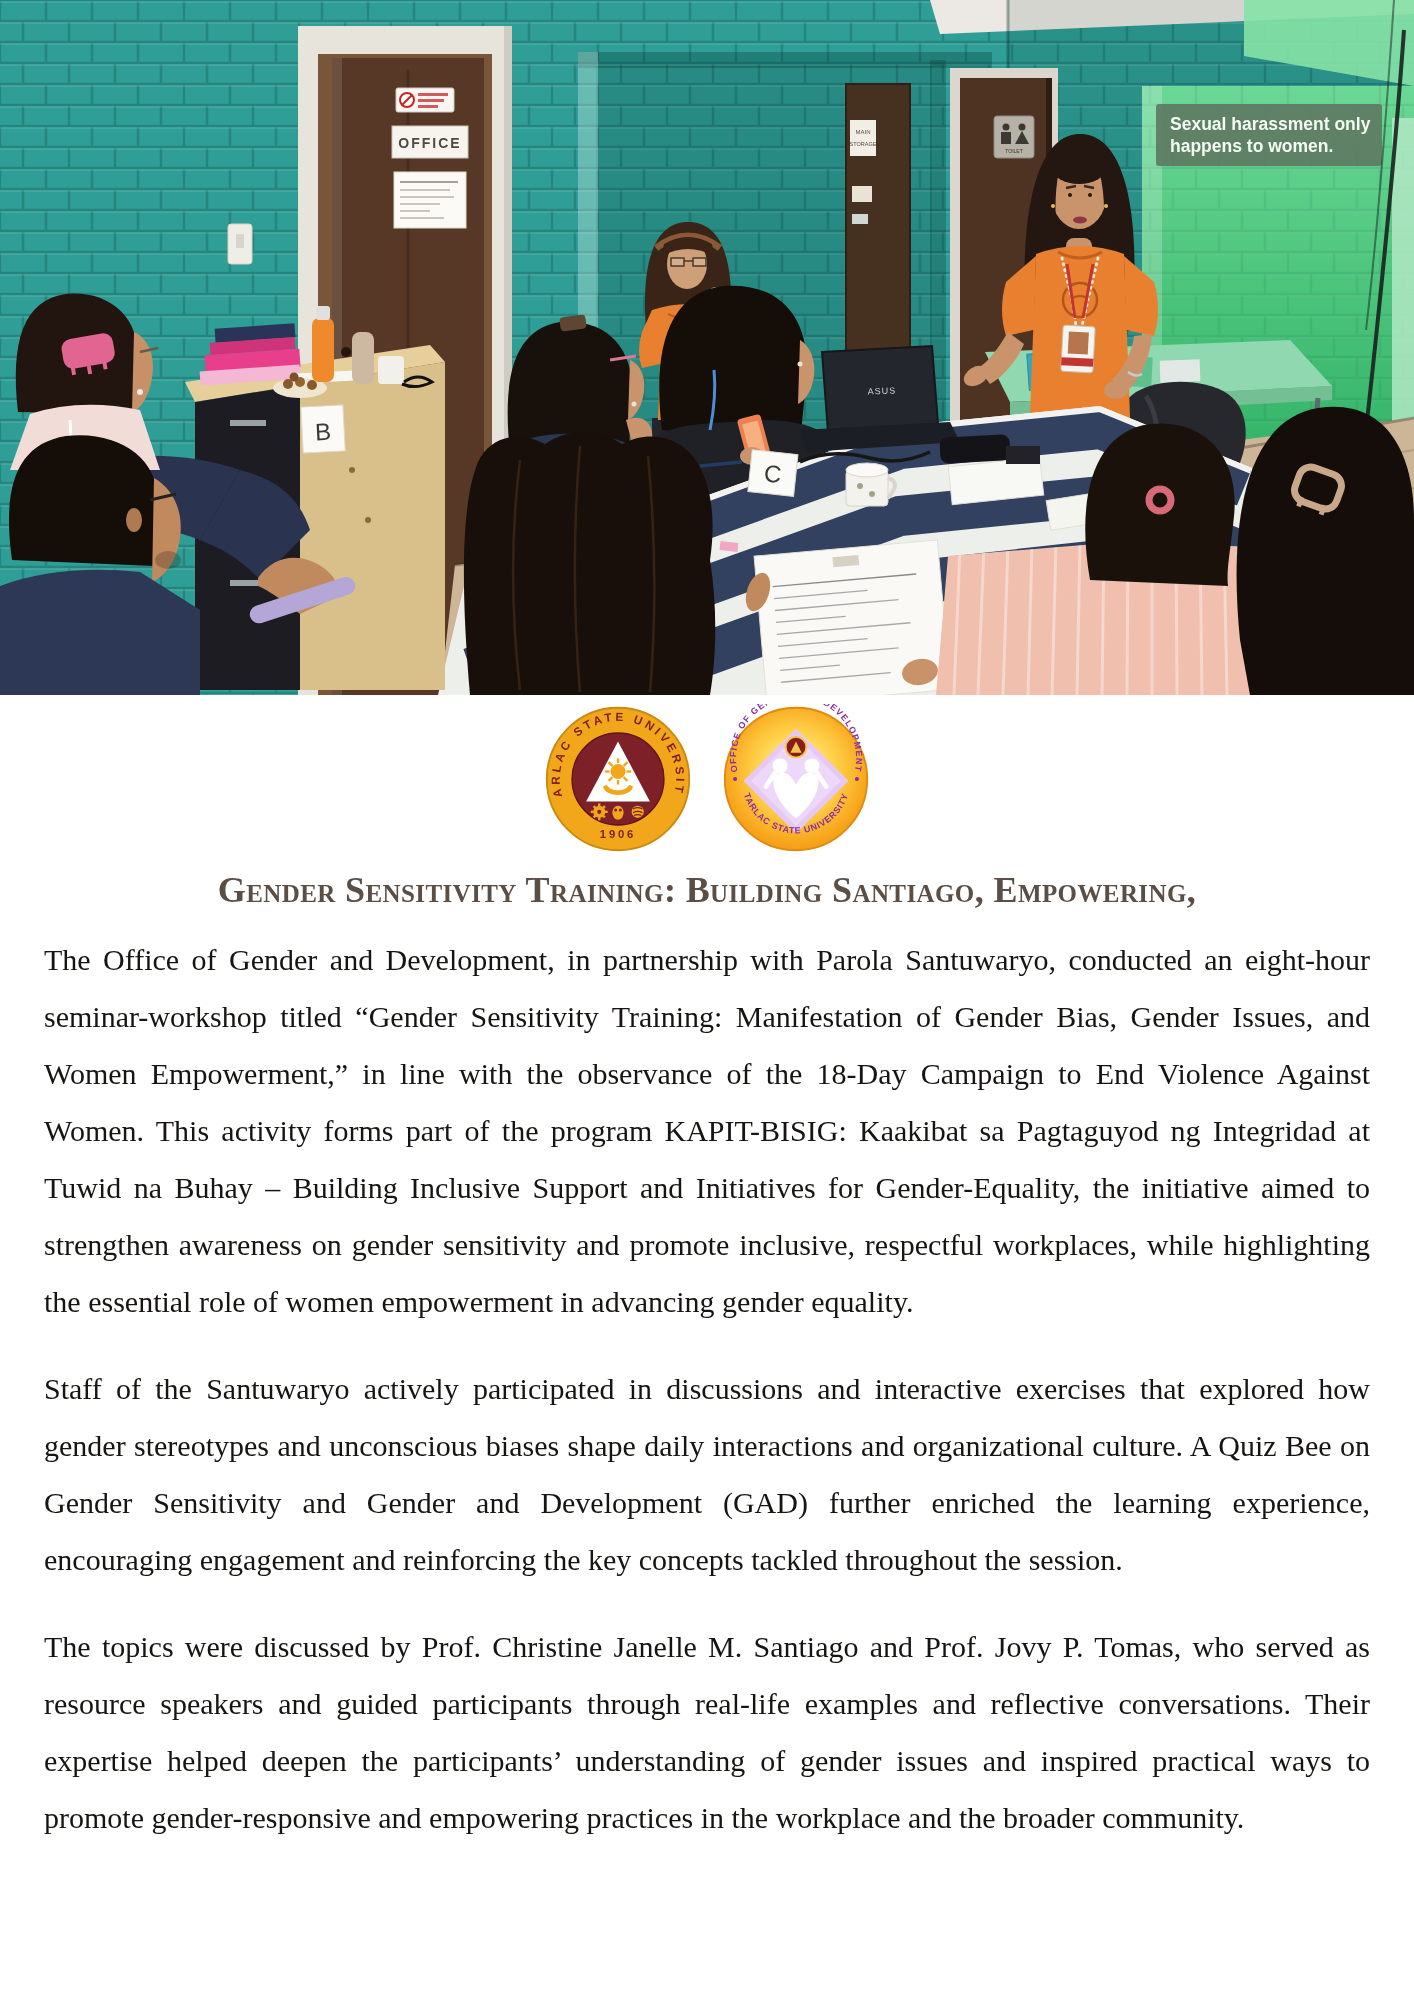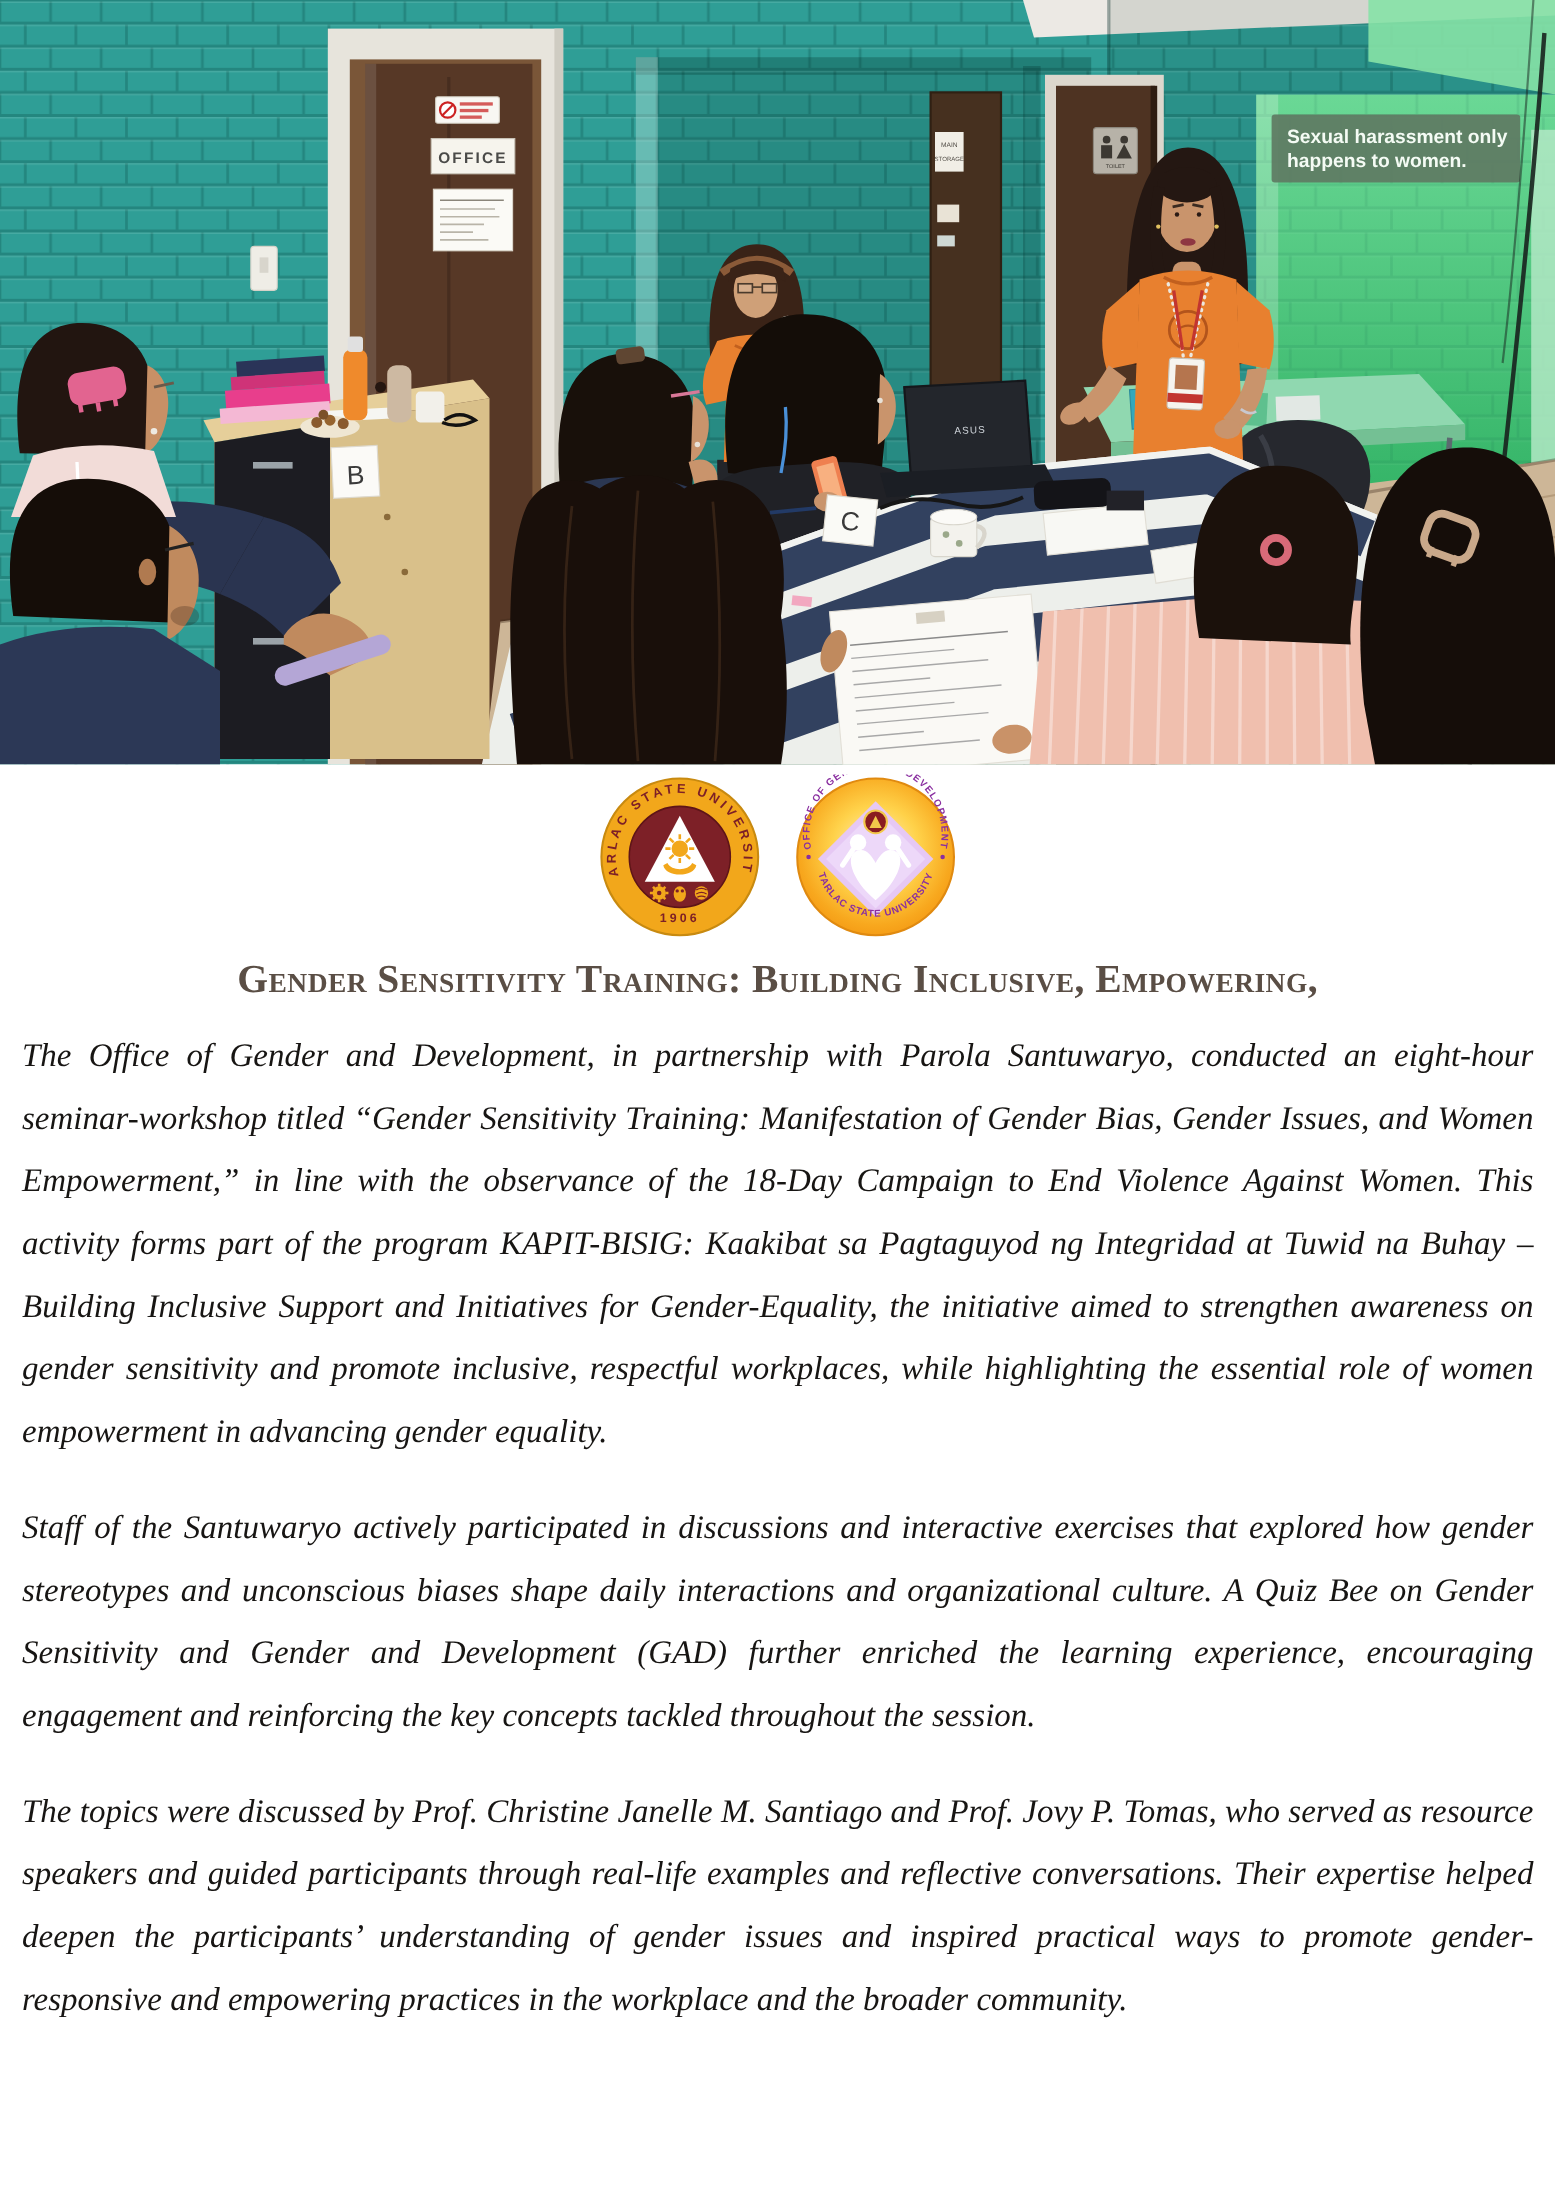--- a/index.html
+++ b/index.html
@@ -11,21 +11,21 @@
   body{width:1414px;font-family:"Liberation Serif","DejaVu Serif",serif;color:var(--body_ink);}
   .photo{margin:0;width:1414px;height:695px;line-height:0;}
   .photo svg{display:block;}
   .logos{display:flex;justify-content:center;align-items:center;gap:28px;margin-top:8px;height:152px;}
   .logos svg{width:150px;height:150px;}
   h1.title{
     margin:14px 44px 6px;text-align:center;font-variant:small-caps;font-weight:700;
     font-size:36px;line-height:1.22;letter-spacing:.4px;color:var(--title_brown);
     font-family:"Liberation Serif","DejaVu Serif",serif;
   }
-  .article{padding:12px 20px 26px;font-style:italic;}
+  .article{padding:12px 44px 26px;}
   .article p{
     margin:0 0 30px;font-size:30px;line-height:1.9;text-align:justify;
     color:var(--body_ink);
   }
   .article p:last-child{margin-bottom:0;}
   
   .c-wall{fill:var(--wall_teal);} .c-orange{fill:var(--shirt_orange);} .c-gold{fill:var(--tsu_gold);}
   .c-maroon{fill:var(--tsu_maroon);} .c-purple{fill:var(--gad_purple);}
   text{user-select:none;}
 </style>
@@ -494,21 +494,21 @@
         <line x1="60" y1="70" x2="48" y2="88" stroke="#ffffff" stroke-width="5" stroke-linecap="round"></line>
         <line x1="100" y1="70" x2="112" y2="88" stroke="#ffffff" stroke-width="5" stroke-linecap="round"></line>
       </g>
       <g>
         <circle cx="80" cy="46" r="11" fill="#8a1c20" stroke="#f2c84a" stroke-width="2"></circle>
         <polygon points="80,40 74,52 86,52" fill="#f2c84a"></polygon>
       </g>
     </svg>
   </div>
 
-  <h1 class="title"><span>Gender Sensitivity Training: Building Inclusive, Empowering,</span><br></h1>
+  <h1 class="title"><span>Gender Sensitivity Training: Building Santiago, Empowering,</span><br></h1>
 
   <div class="article">
     <p>The Office of Gender and Development, in partnership with Parola Santuwaryo, conducted an eight-hour seminar-workshop titled “Gender Sensitivity Training: Manifestation of Gender Bias, Gender Issues, and Women Empowerment,” in line with the observance of the 18-Day Campaign to End Violence Against Women. This activity forms part of the program KAPIT-BISIG: Kaakibat sa Pagtaguyod ng Integridad at Tuwid na Buhay – Building Inclusive Support and Initiatives for Gender-Equality, the initiative aimed to strengthen awareness on gender sensitivity and promote inclusive, respectful workplaces, while highlighting the essential role of women empowerment in advancing gender equality.</p>
     <p>Staff of the Santuwaryo actively participated in discussions and interactive exercises that explored how gender stereotypes and unconscious biases shape daily interactions and organizational culture. A Quiz Bee on Gender Sensitivity and Gender and Development (GAD) further enriched the learning experience, encouraging engagement and reinforcing the key concepts tackled throughout the session.</p>
     <p>The topics were discussed by Prof. Christine Janelle M. Santiago and Prof. Jovy P. Tomas, who served as resource speakers and guided participants through real-life examples and reflective conversations. Their expertise helped deepen the participants’ understanding of gender issues and inspired practical ways to promote gender-responsive and empowering practices in the workplace and the broader community.</p>
   </div>
 
 </div>
 
 </body></html>

